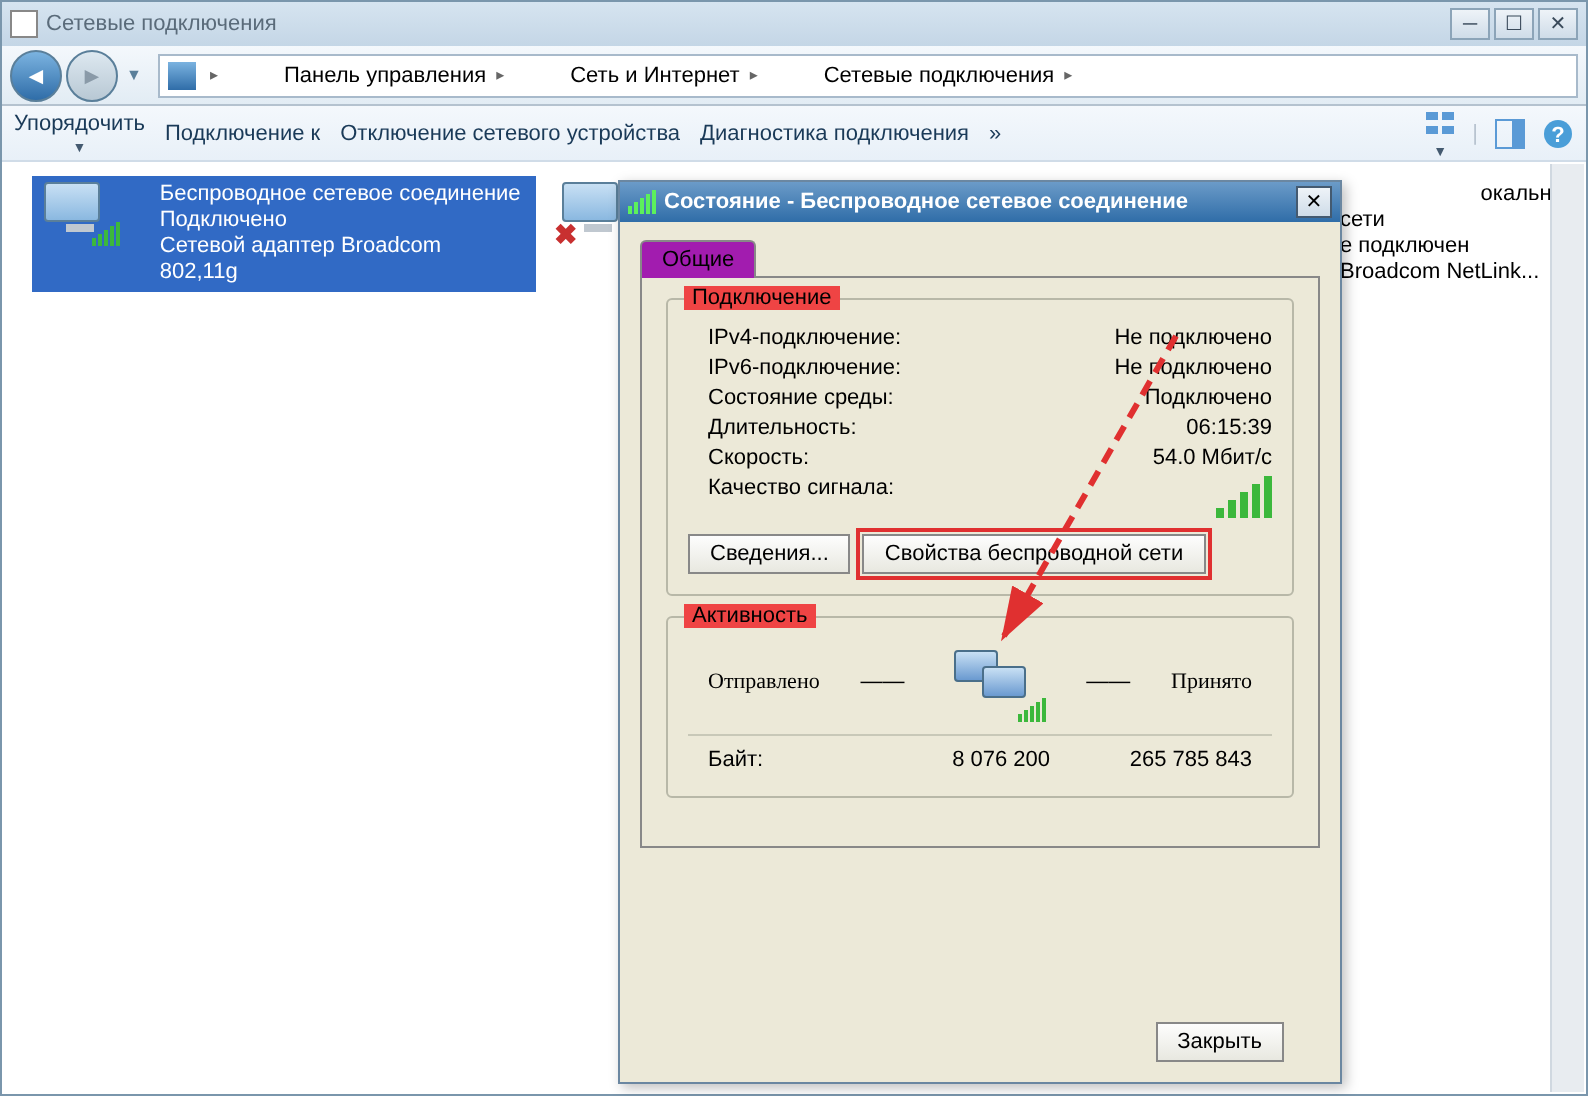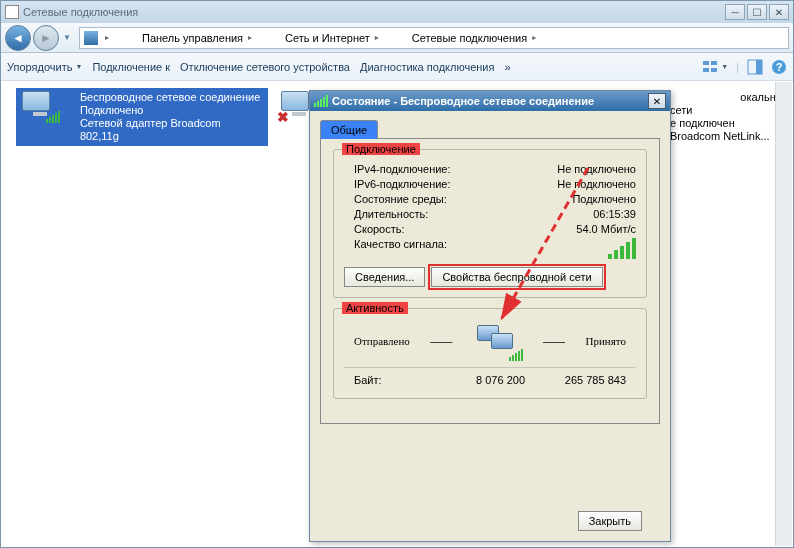--- a/index.html
+++ b/index.html
@@ -18,21 +18,21 @@
 .nav-btn { width: 26px; height: 26px; border-radius: 50%; background: linear-gradient(#7bb3e0,#2f6da8); border: 1px solid #5a7f9a; display:flex; align-items:center; justify-content:center; color:#fff; font-size:12px; }
 .nav-btn.fwd { background: linear-gradient(#dde8f0,#b8c8d4); color:#8a9aa8; }
 .nav-drop { width: 12px; height: 26px; display:flex; align-items:center; justify-content:center; color:#5a7f9a; font-size:8px; }
 .addrbar { flex: 1; height: 22px; background: #fff; border: 1px solid #a8bacb; display: flex; align-items: center; padding: 0 4px; gap: 3px; margin-left: 4px; }
 .addr-ico { width: 14px; height: 14px; background: linear-gradient(#7bb3e0,#2f6da8); margin-right: 2px; }
 .crumb { display: flex; align-items: center; gap: 2px; padding-left: 28px; }
 .crumb-sep { font-size: 8px; color: #666; padding: 0 2px; }
 
 
 .toolbar { height: 28px; background: linear-gradient(#f4f8fc, #e8f0f8); border-bottom: 1px solid #d0dce8; display: flex; align-items: center; padding: 0 6px; gap: 10px; }
-.tool-item { display: flex; align-items: center; gap: 3px; color: #1a3a58; }
+.tool-item { display: flex; align-items: center; gap: 3px; color: #1a3a58; flex-direction: column; }
 .tool-drop { font-size: 7px; color: #445a70; }
 .toolbar .right { margin-left: auto; display: flex; align-items: center; gap: 8px; }
 .tool-ico { width: 16px; height: 16px; }
 
 
 .content { position: absolute; left: 1px; top: 81px; right: 18px; bottom: 1px; background: #fff; }
 .conn-item { position: absolute; display: flex; padding: 3px 6px; gap: 22px; justify-content: center; }
 .conn-item.selected { background: #316ac5; color: #fff; }
 .conn-ico { width: 36px; height: 32px; position: relative; }
 .monitor { width: 28px; height: 20px; background: linear-gradient(#c8e0f4,#8ab8e0); border: 1px solid #5a7f9a; border-radius: 2px; }
@@ -53,21 +53,21 @@
 
 .dialog { position: absolute; left: 309px; top: 90px; width: 362px; height: 452px; border: 1px solid #6b87a1; background: #ece9d8; box-shadow: 2px 2px 6px rgba(0,0,0,0.25); }
 .dlg-title { height: 20px; background: linear-gradient(#6b9bc8,#2f6da8); display: flex; align-items: center; padding: 0 4px; }
 .dlg-title .sig { display: flex; gap: 1px; align-items: flex-end; margin-right: 4px; }
 .dlg-title .sig .bar { width: 2px; background: #5cf05c; }
 .dlg-title-text { color: #fff; font-weight: bold; }
 .dlg-close { margin-left: auto; width: 18px; height: 16px; background: linear-gradient(#eef3f8,#cfdce8); border: 1px solid #445a70; display:flex; align-items:center; justify-content:center; font-size:10px; }
 
 .dlg-body { padding: 8px 10px; }
 .tabs { display: flex; }
-.tab { background: #3b82f6; border: 1px solid #888; border-bottom: none; border-radius: 3px 3px 0 0; padding: 3px 10px; position: relative; top: 1px; }
+.tab { background: #a21caf; border: 1px solid #888; border-bottom: none; border-radius: 3px 3px 0 0; padding: 3px 10px; position: relative; top: 1px; }
 .tab-panel { border: 1px solid #888; background: #ece9d8; padding: 10px 12px 14px; }
 
 .group { border: 1px solid #b8b8a8; border-radius: 3px; padding: 10px 10px 10px 10px; margin-bottom: 10px; position: relative; }
 .group-title { position: absolute; top: -7px; left: 8px; background: #ef4444; padding: 0 4px; }
 .kv { display: flex; justify-content: space-between; margin: 3px 0 3px 10px; }
 .kv .k, .kv .v { }
 
 .sig-big { display: flex; gap: 2px; align-items: flex-end; }
 .sig-big .bar { width: 4px; background: #3cb83c; }
 .sig-big .b1{height:5px}.sig-big .b2{height:9px}.sig-big .b3{height:13px}.sig-big .b4{height:17px}.sig-big .b5{height:21px}

